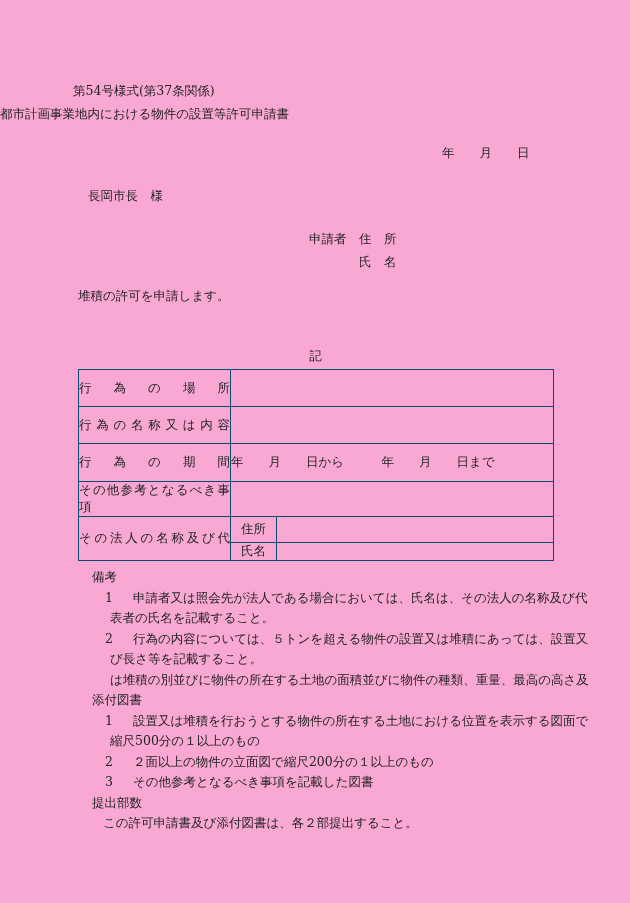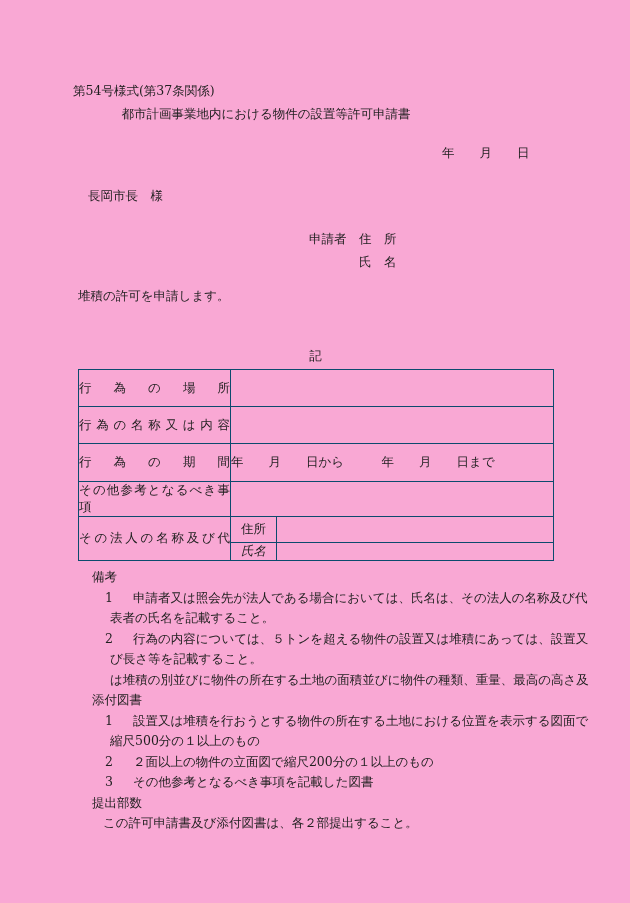--- a/index.html
+++ b/index.html
@@ -8,21 +8,21 @@
     width: 630px;
     height: 903px;
     background: #f9a8d4;
     font-family: "DejaVu Serif", "Liberation Serif", serif;
     font-size: 12.5px;
     color: #1f1f1f;
     overflow: hidden;
   }
   .abs { position: absolute; }
   .form-number { left: 73px; top: 83px; }
-  .doc-title { left: 16px; top: 106px; width: 500px; text-align: center; letter-spacing: 0; }
+  .doc-title { left: 0; top: 106px; width: 500px; text-align: left; letter-spacing: 0; }
   .date-line { left: 442px; top: 145px; }
   .addressee { left: 88px; top: 188px; }
   .applicant { left: 263px; top: 227px; line-height: 23px; margin-left: 46px; }
   .applicant .line2 { margin-left: 50px; }
   .body-text { left: 78px; top: 286px; width: 500px; line-height: 19.5px; }
   .body-text div { white-space: nowrap; }
   .record-heading { left: 78px; top: 348px; width: 475px; text-align: center; }
 
   table.main {
     position: absolute; left: 78px; top: 369px;
@@ -36,21 +36,21 @@
     text-align-last: justify;
   }
   td.sub-label { text-align: center; }
   td.value-cell { padding: 0 4px; }
   td.period-cell { padding-left: 34px; white-space: nowrap; }
   tr.r1 { height: 37px; }
   tr.r2 { height: 37px; }
   tr.r3 { height: 38px; }
   tr.r4 { height: 29px; }
   tr.r5a { height: 26px; }
-  tr.r5b { height: 18px; font-style: italic; }
+  tr.r5b { height: 18px; }
 
   .notes { left: 78px; top: 567px; width: 520px; line-height: 20.5px; }
   .notes div { white-space: nowrap; }
   .note-heading { padding-left: 14px; }
   .note-first { padding-left: 27px; }
   .note-first .num { display: inline-block; width: 28px; }
   .note-cont { padding-left: 32px; }
   .note-body { padding-left: 25px; }
 </style>
 </head>

